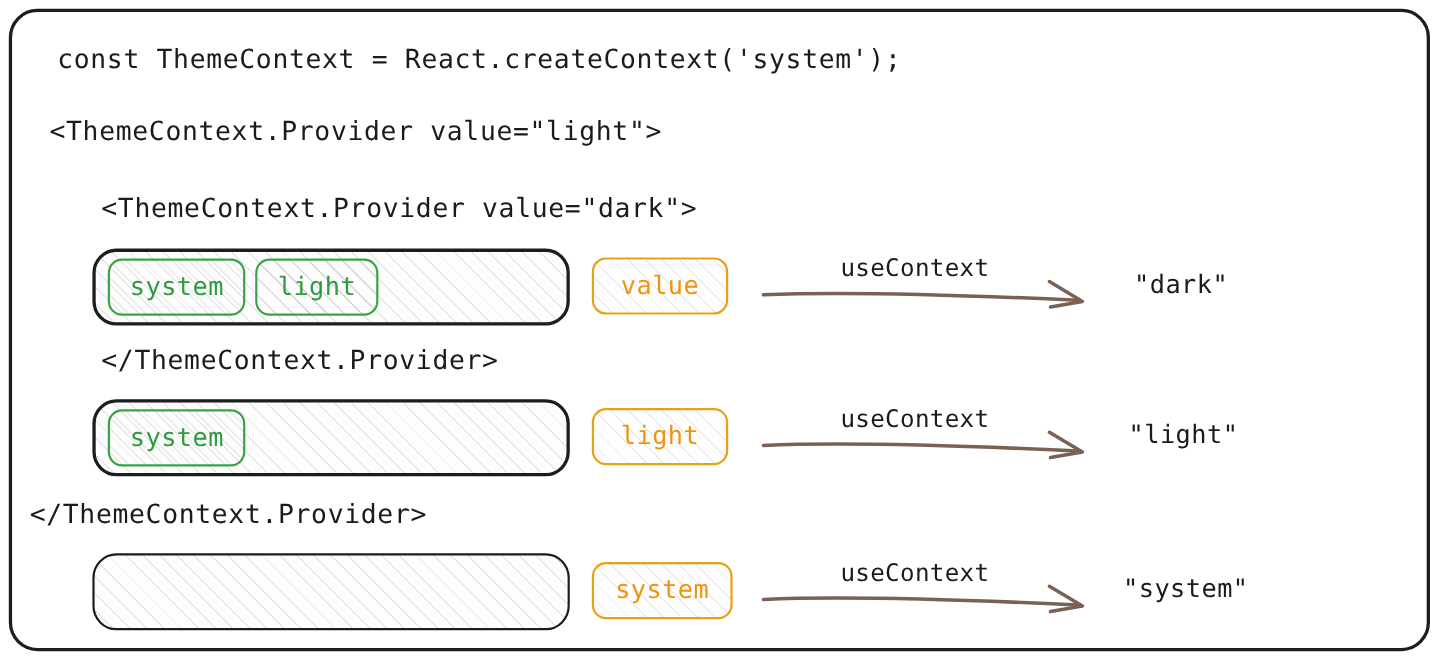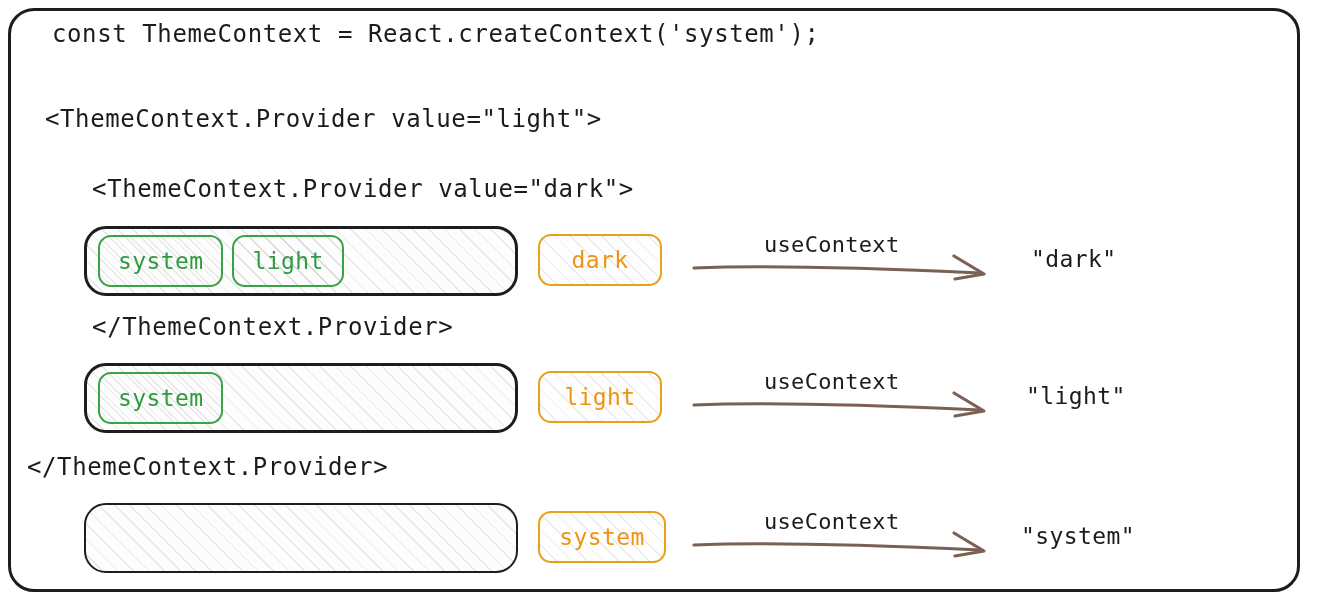--- a/index.html
+++ b/index.html
@@ -139,36 +139,36 @@
     white-space: pre;
   }
 </style>
 </head>
 <body>
 
 <div id="canvas">
 
   <div class="frame"></div>
 
-  <div class="code-line" style="left:52px; top:20px;">const ThemeContext = React.createContext('system');</div>
+  <div class="code-line" style="left:52px; top:40px;">const ThemeContext = React.createContext('system');</div>
 
   <div class="code-line" style="left:45px; top:105px;">&lt;ThemeContext.Provider value="light"&gt;</div>
 
   <div class="code-line" style="left:62px; top:175px;">  &lt;ThemeContext.Provider value="dark"&gt;</div>
 
   <div class="code-line" style="left:62px; top:313px;">  &lt;/ThemeContext.Provider&gt;</div>
 
   <div class="code-line" style="left:27px; top:453px;">&lt;/ThemeContext.Provider&gt;</div>
 
   <div class="stack" style="left:84px; top:226px; width:434px; height:70px;">
     <div class="chip-green">system</div>
     <div class="chip-green">light</div>
   </div>
 
-  <div class="chip-orange" style="left:538px; top:234px; width:124px;">dark</div>
+  <div class="chip-orange" style="left:538px; top:234px; width:124px;">value</div>
 
   <div class="arrow-wrap" style="left:692px; top:232px;">
     <div class="arrow-label">useContext</div>
     <svg width="310" height="56" viewBox="0 0 310 56">
       <path d="M2,36 C70,33 160,35 288,41" stroke="#7a6154" stroke-width="3.2" fill="none" stroke-linecap="round"></path>
       <path d="M262,24 L292,42 L263,47" stroke="#7a6154" stroke-width="3.2" fill="none" stroke-linecap="round" stroke-linejoin="round"></path>
     </svg>
   </div>
 
   <div class="result" style="left:1031px; top:246px;">"dark"</div>

